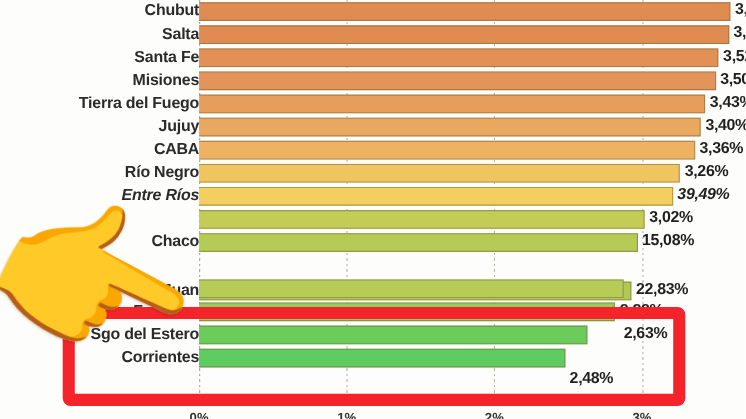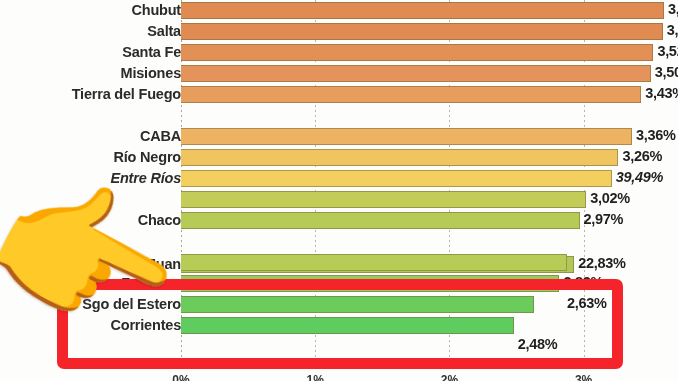--- a/index.html
+++ b/index.html
@@ -99,20 +99,27 @@
         </div>
         <div class="barval" style="left: 654.7px;">3,50%</div>
       </div>
       <div class="row" style="top: 84px;">
         <div class="rowlabel">Tierra del Fuego</div>
         <div class="barwrap" style="width: 460.306px;">
           <div class="bar" style="width: 100%; background: rgb(231, 158, 92);"></div>
         </div>
         <div class="barval" style="left: 645.306px;">3,43%</div>
       </div>
+      <div class="row" style="top: 105px;">
+        <div class="rowlabel">Jujuy</div>
+        <div class="barwrap" style="width: 456.28px;">
+          <div class="bar" style="width: 100%; background: rgb(233, 168, 95);"></div>
+        </div>
+        <div class="barval" style="left: 641.28px;">3,40%</div>
+      </div>
       <div class="row" style="top: 126px;">
         <div class="rowlabel">CABA</div>
         <div class="barwrap" style="width: 450.912px;">
           <div class="bar" style="width: 100%; background: rgb(237, 178, 98);"></div>
         </div>
         <div class="barval" style="left: 635.912px;">3,36%</div>
       </div>
       <div class="row" style="top: 147px;">
         <div class="rowlabel">Río Negro</div>
         <div class="barwrap" style="width: 437.492px;">
@@ -131,21 +138,21 @@
         <div class="barwrap" style="width: 405.284px;">
           <div class="bar" style="width: 100%; background: rgb(195, 204, 86);"></div>
         </div>
         <div class="barval" style="left: 590.284px;">3,02%</div>
       </div>
       <div class="row" style="top: 210px;">
         <div class="rowlabel">Chaco</div>
         <div class="barwrap" style="width: 398.574px;">
           <div class="bar" style="width: 100%; background: rgb(181, 203, 85);"></div>
         </div>
-        <div class="barval" style="left: 583.574px;">2,97%</div>
+        <div class="barval" style="left: 583.574px;">15,08%</div>
       </div>
       <div class="row" style="top: 231px; margin-top: 23px;">
         <div class="rowlabel">San Juan</div>
         <div class="barwrap" style="width: 393.206px;">
           <div class="bar" style="width: 100%; background: rgb(177, 201, 84);"></div>
         </div>
         <div class="barval" style="left: 578.206px;">22,83%</div>
       </div>
       <div class="row" style="top: 252px;">
         <div class="rowlabel"></div>

